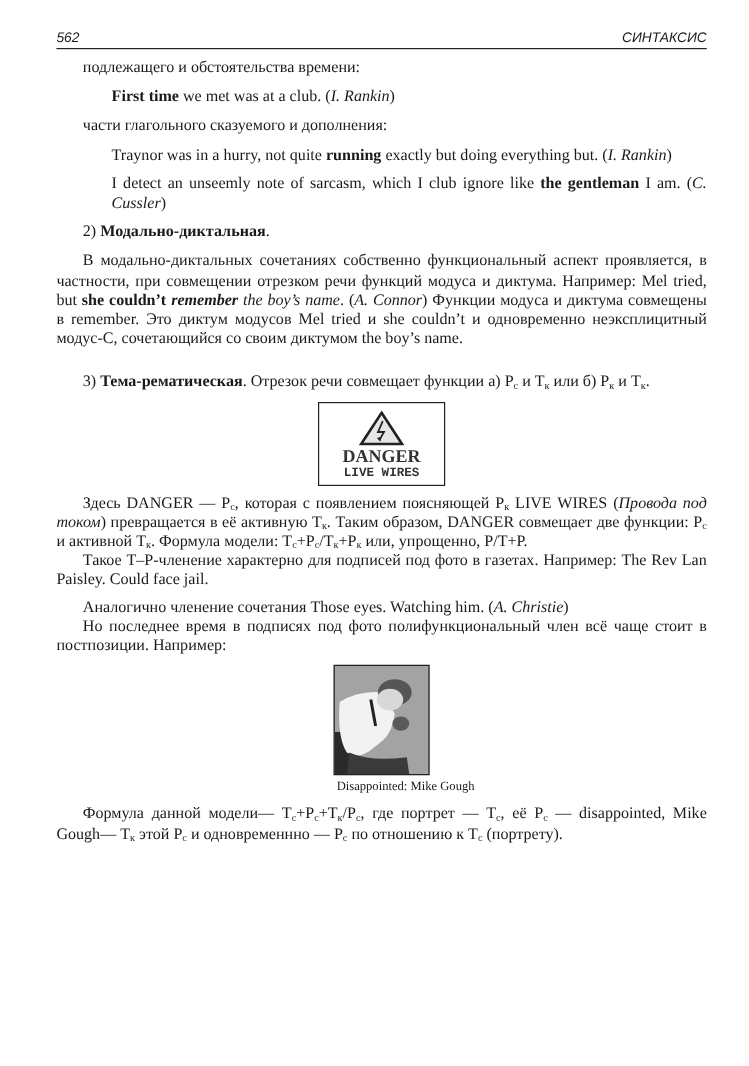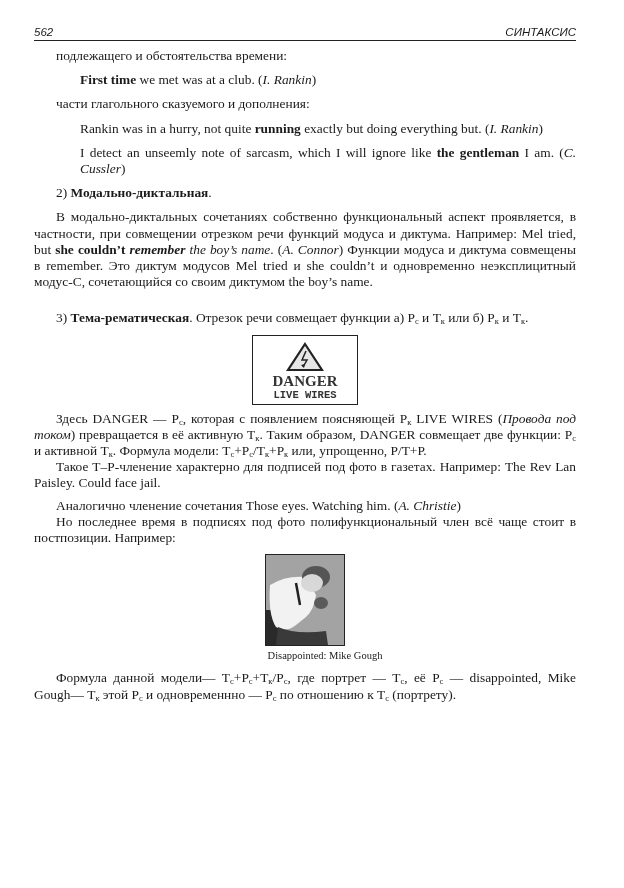--- a/index.html
+++ b/index.html
@@ -1,17 +1,17 @@
 <!DOCTYPE html>
 <html><head>
 <meta charset="utf-8">
 <style>
   html, body { margin: 0; padding: 0; background: #ffffff; }
   body { width: 624px; height: 888px; position: relative; overflow: hidden; color: #1a1a1a; }
-  .page { position: absolute; left: 34px; top: 26px; width: 542px; }
+  .page { position: absolute; left: 47px; top: 26px; width: 542px; }
   .running-head { display: flex; justify-content: space-between; align-items: flex-end;
     font-family: "Liberation Sans", sans-serif; font-style: italic; font-size: 11.5px;
     border-bottom: 1px solid #222; padding-bottom: 2px; }
   .content { font-family: "Liberation Serif", serif; font-size: 13.4px; line-height: 16.2px; margin-top: 7px; }
   p { margin: 0; font-family: Liberation Serif, serif; }
   .ind1 { padding-left: 22px; margin-bottom: 8px; }
   .ex { padding-left: 46px; margin-bottom: 8px; text-align: justify; }
   .par { text-indent: 22px; text-align: justify; }
   .gap { margin-bottom: 20px; }
   b { font-weight: bold; }
@@ -30,23 +30,23 @@
   <div class="running-head">
     <span>562</span>
     <span>СИНТАКСИС</span>
   </div>
 
   <div class="content">
     <p class="ind1">подлежащего и обстоятельства времени:</p>
     <p class="ex"><b>First time</b><span> we met was at a club. (</span><i>I. Rankin</i><span>)</span></p>
 
     <p class="ind1">части глагольного сказуемого и дополнения:</p>
-    <p class="ex"><span>Rankin was in a hurry, not quite </span><b>running</b><span> exactly but doing everything but. (</span><i>I. Rankin</i><span>)</span></p>
+    <p class="ex"><span>Traynor was in a hurry, not quite </span><b>running</b><span> exactly but doing everything but. (</span><i>I. Rankin</i><span>)</span></p>
 
-    <p class="ex"><span>I detect an unseemly note of sarcasm, which I will ignore like </span><b>the gentleman</b><span> I am. (</span><i>C. Cussler</i><span>)</span></p>
+    <p class="ex"><span>I detect an unseemly note of sarcasm, which I club ignore like </span><b>the gentleman</b><span> I am. (</span><i>C. Cussler</i><span>)</span></p>
 
     <p class="ind1"><span>2) </span><b>Модально-диктальная</b><span>.</span></p>
 
     <p class="par gap"><span>В модально-диктальных сочетаниях собственно функциональный аспект проявляется, в частности, при совмещении отрезком речи функций модуса и диктума. Например: Mel tried, but </span><b>she couldn’t </b><b><i>remember</i></b><i> the boy’s name</i><span>. (</span><i>A. Connor</i><span>) Функции модуса и диктума совмещены в remember. Это диктум модусов Mel tried и she couldn’t и одновременно неэксплицитный модус-С, сочетающийся со своим диктумом the boy’s name.</span></p>
 
     <p class="ind1"><span>3) </span><b>Тема-рематическая</b><span>. Отрезок речи совмещает функции а) Р</span><sub>с</sub><span> и Т</span><sub>к</sub><span> или б) Р</span><sub>к</sub><span> и Т</span><sub>к</sub><span>.</span></p>
 
 
     <div class="figure">
       <div class="sign">

